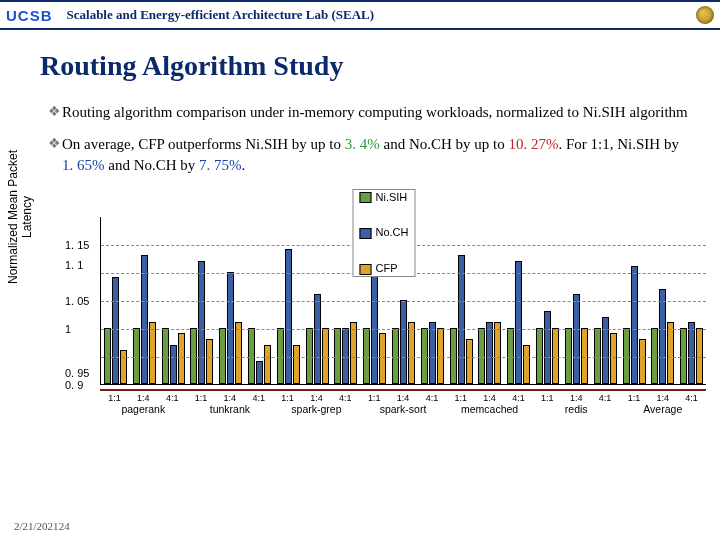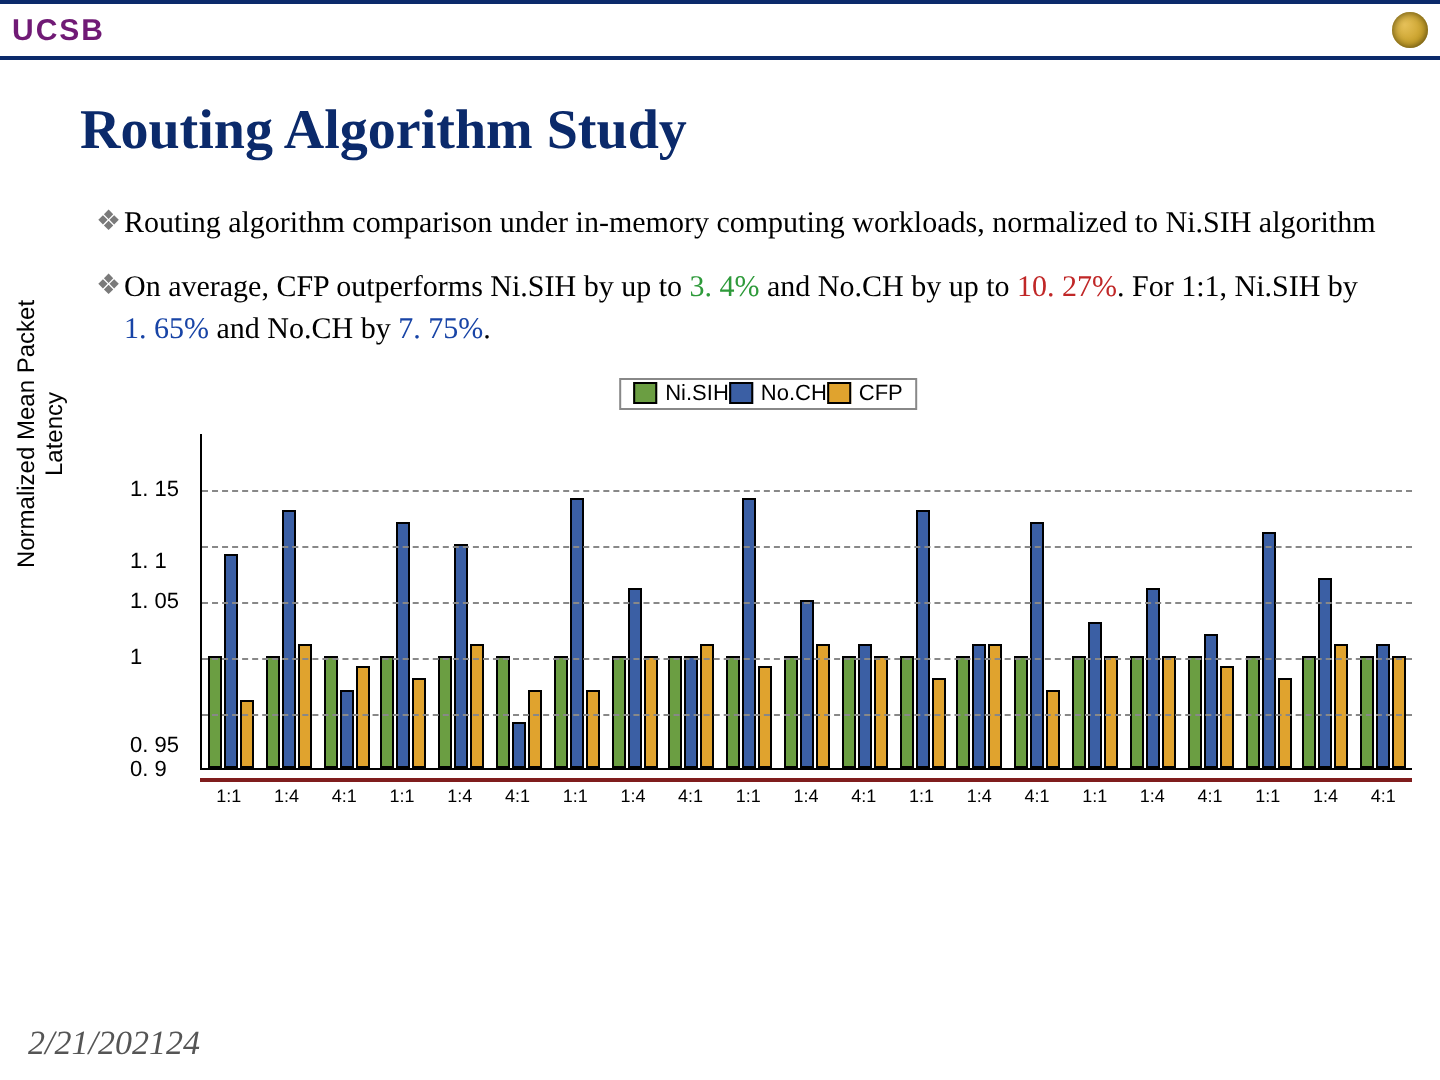--- a/index.html
+++ b/index.html
@@ -18,21 +18,21 @@
     align-items: center;
     border-top: 2px solid #0b2a6b;
     border-bottom: 2px solid #0b2a6b;
     background: #fff;
     padding: 0 6px;
   }
   .logo-left {
     font-family: Arial, sans-serif;
     font-weight: bold;
     font-size: 15px;
-    color: #701a75;
+    color: #1d4ed8;
     letter-spacing: 1px;
   }
   .header-title {
     margin-left: 14px;
     font-size: 13px;
     font-weight: bold;
     color: #0b2a6b;
   }
   .logo-right {
     margin-left: auto;
@@ -95,27 +95,28 @@
     top: 8px;
     right: 8px;
     height: 190px; 
   }
   .legend {
     position: absolute;
     top: -6px;
     left: 50%;
     transform: translateX(-50%);
     display: flex;
-    gap: 0;
+    gap: 23px;
     font-family: Arial, sans-serif;
     font-size: 11px;
     border: 1px solid #888;
     padding: 1px 6px;
     background: #fff;
     z-index: 5;
+    flex-direction: column;
   }
   .legend .sw {
     display: inline-block;
     width: 10px;
     height: 9px;
     margin-right: 4px;
     border: 1px solid #000;
     vertical-align: middle;
   }
   .sw-g { background: #6b9e42; }
@@ -204,39 +205,39 @@
     text-align: center;
     white-space: nowrap;
   }
   .w3 { flex: 3; }
 
   .footer {
     position: absolute;
     bottom: 8px;
     left: 0;
     right: 0;
-    font-size: 17px;
+    font-size: 11px;
     display: flex;
     align-items: flex-start;
     padding: 0 14px;
-    font-style: italic;
   }
   .footer .date { color: #555; }
   .footer .center {
     flex: 1;
     text-align: center;
     color: #444;
   }
   .footer .pg { color: #555; }
 </style>
 </head>
 <body>
 
 <div class="header">
   <span class="logo-left">UCSB</span>
+  <span class="header-title">Scalable and Energy-efficient Architecture Lab (SEAL)</span>
   <span class="logo-right"></span>
 </div>
 
 <div class="page-title">Routing Algorithm Study</div>
 
 <div class="bullets">
   <div class="bullet">
     <div class="diamond">❖</div>
     <div class="text">Routing algorithm comparison under in-memory computing workloads, normalized to Ni.SIH algorithm</div>
   </div>
@@ -367,21 +368,21 @@
         </div>
     <div class="hline" style="top: 168px; border-top: none;"></div>
         <div class="ytick" style="top: 168px;">0. 9</div>
         <div class="hline" style="top: 140px;"></div>
         <div class="ytick" style="top: 140px; margin-top: 16px;">0. 95</div>
         <div class="hline" style="top: 112px;"></div>
         <div class="ytick" style="top: 112px;">1</div>
         <div class="hline" style="top: 84px;"></div>
         <div class="ytick" style="top: 84px;">1. 05</div>
         <div class="hline" style="top: 56px;"></div>
-        <div class="ytick" style="top: 64px;">1. 1</div>
+        <div class="ytick" style="top: 48px;">1. 1</div>
         <div class="hline" style="top: 28px;"></div>
         <div class="ytick" style="top: 28px;">1. 15</div>
       </div>
     <div class="x-sub" id="xsub">
         <div>1:1</div>
         <div>1:4</div>
         <div>4:1</div>
         <div>1:1</div>
         <div>1:4</div>
         <div>4:1</div>
@@ -394,19 +395,28 @@
         <div>1:1</div>
         <div>1:4</div>
         <div>4:1</div>
         <div>1:1</div>
         <div>1:4</div>
         <div>4:1</div>
         <div>1:1</div>
         <div>1:4</div>
         <div>4:1</div>
       </div>
+    <div class="x-major" id="xmaj">
+        <div class="w3">pagerank</div>
+        <div class="w3">tunkrank</div>
+        <div class="w3">spark-grep</div>
+        <div class="w3">spark-sort</div>
+        <div class="w3">memcached</div>
+        <div class="w3">redis</div>
+        <div class="w3">Average</div>
+      </div>
   </div>
 </div>
 
 <div class="footer">
   <span class="date">2/21/2021</span>
   <span class="pg">24</span>
 </div>
 
 </body></html>

